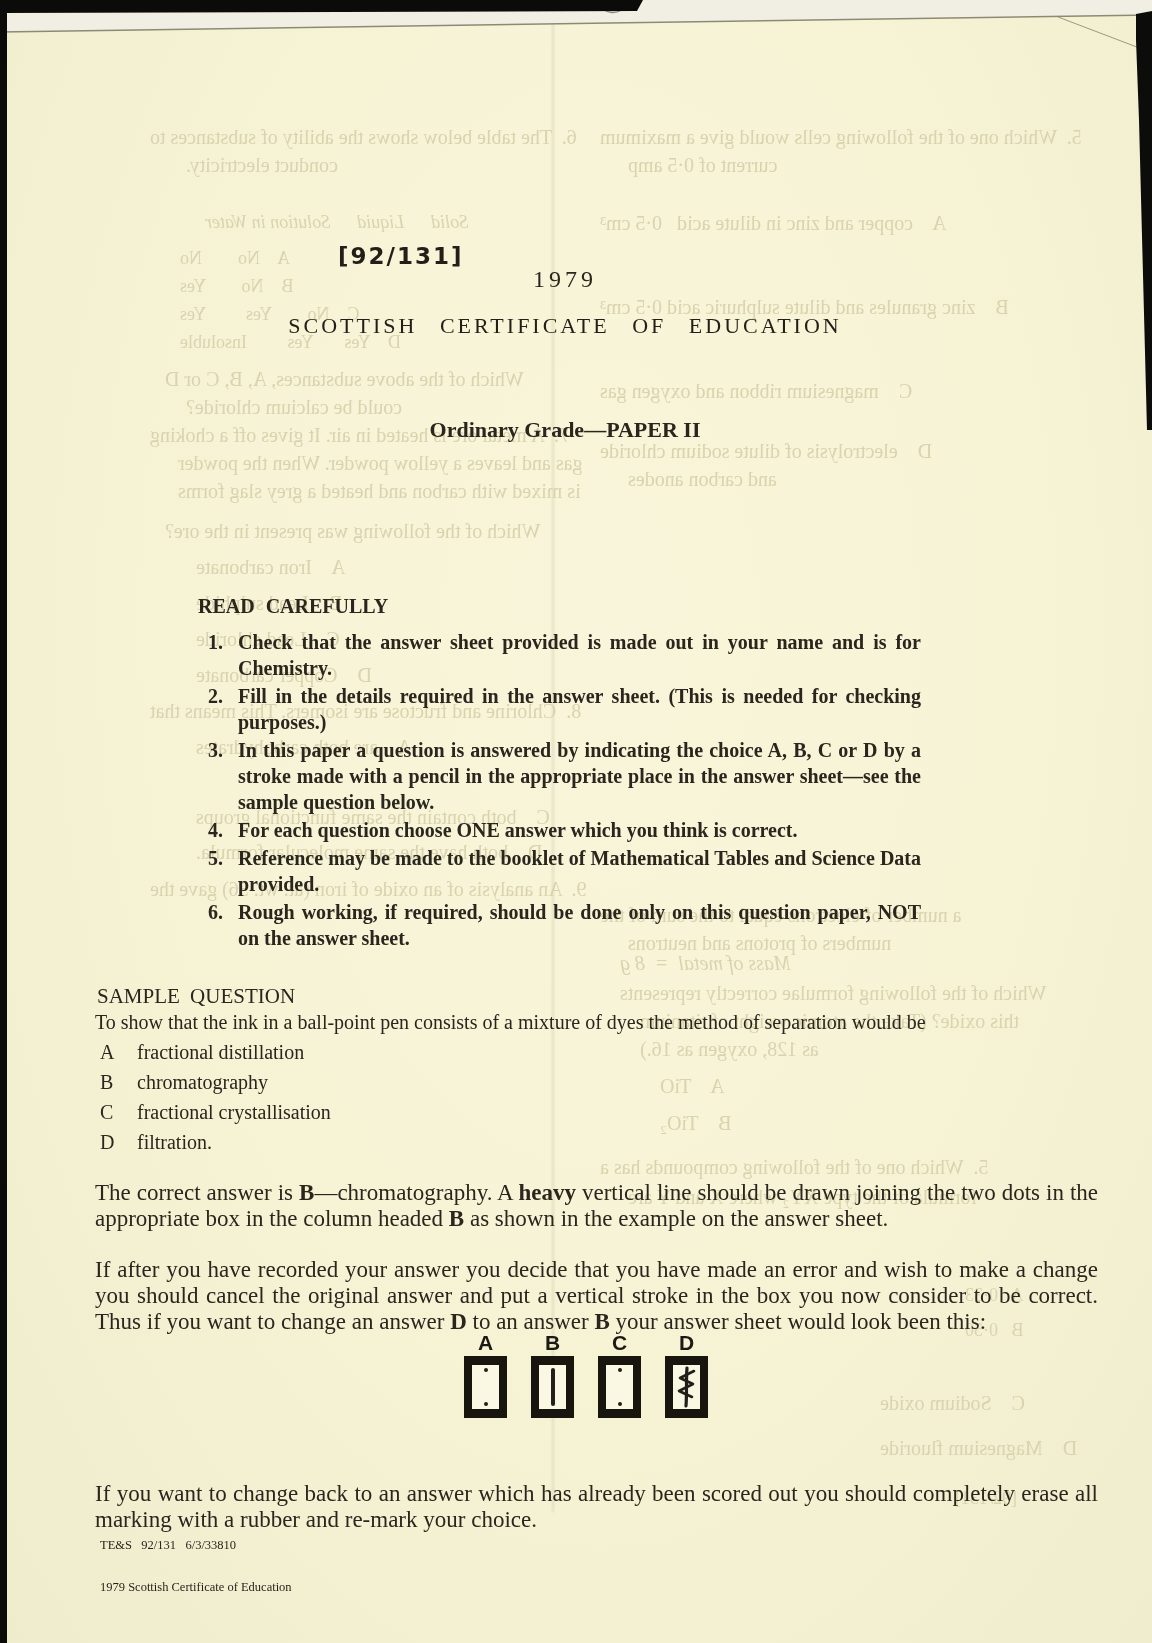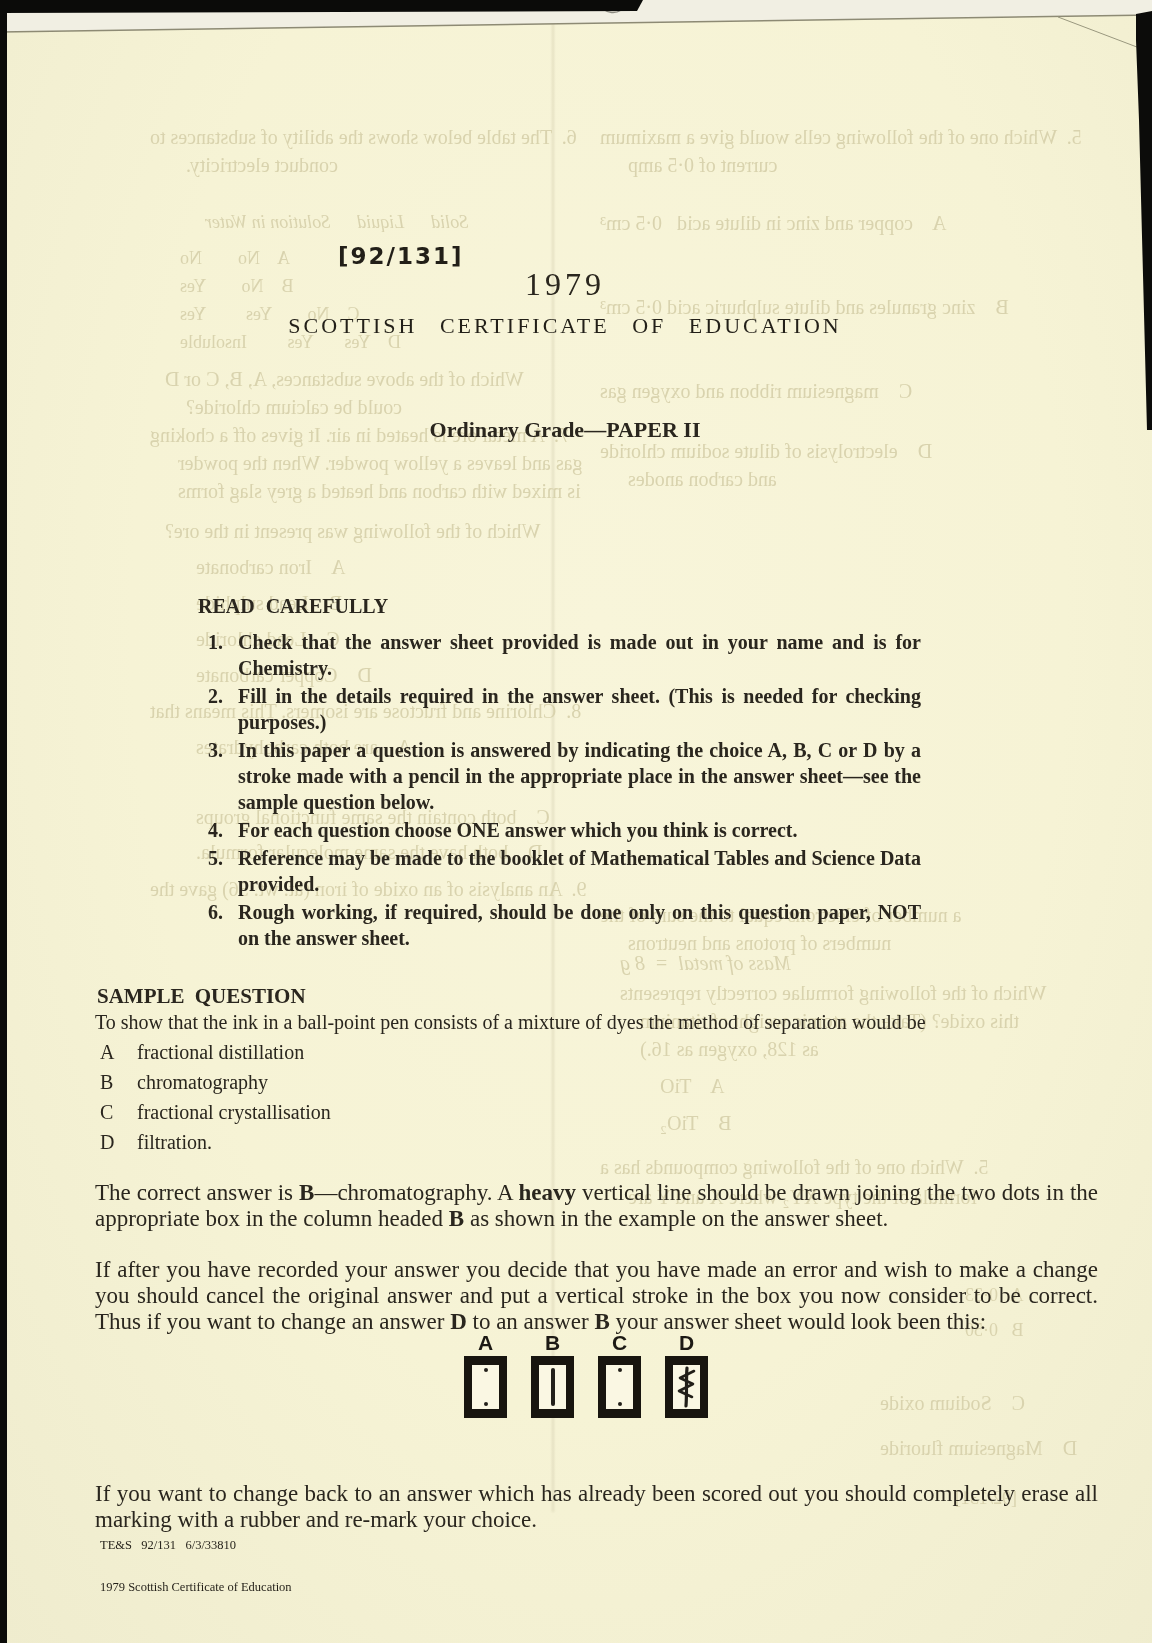--- a/index.html
+++ b/index.html
@@ -13,32 +13,32 @@
   
   .ghost{position:absolute;white-space:pre;transform:scaleX(-1);color:#d9d3ae;
          font-size:20px;filter:blur(.45px);z-index:2;font-family:"Liberation Serif",serif;}
   .g-i{font-style:italic;}
   .g-sm{font-size:18px;}
   
   .content{position:absolute;left:0;top:0;width:1152px;height:1643px;z-index:10;}
   .hdr{position:absolute;left:60px;width:1010px;text-align:center;}
   .code{position:absolute;left:338px;top:243px;font-family:"DejaVu Sans",sans-serif;
         font-weight:bold;font-size:23px;letter-spacing:2px;color:#221f18;}
-  .year{top:266px;font-size:32px;letter-spacing:4px;}
+  .year{top:266px;font-size:24px;letter-spacing:4px;}
   .board{top:313px;font-size:22px;letter-spacing:3px;word-spacing:14px;color:#221f18;}
   .subject{top:350px;font-family:"DejaVu Sans",sans-serif;font-weight:bold;
            font-size:42px;letter-spacing:8px;color:#17140e;}
   .grade{top:417px;font-size:22px;font-weight:bold;}
   .datetime{top:451px;font-size:20.5px;font-weight:bold;}
   .readc{position:absolute;left:198px;top:595px;font-size:20px;font-weight:bold;word-spacing:6px;text-align:center;}
   .instr{position:absolute;left:208px;top:629px;width:713px;font-size:20px;font-weight:bold;line-height:26px;}
   .instr-row{display:flex;margin-bottom:2px;}
   .instr-num{width:30px;flex-shrink:0;}
   .instr-txt{flex:1;text-align:justify;}
-  .sampleh{position:absolute;left:97px;top:984px;font-size:21px;font-weight:bold;word-spacing:5px;}
+  .sampleh{position:absolute;left:97px;top:984px;font-size:21px;font-weight:normal;word-spacing:5px;}
   .qline{position:absolute;left:95px;top:1011px;width:1003px;font-size:20px;}
   .opt{position:absolute;left:100px;font-size:20px;}
   .opt .l{display:inline-block;width:37px;}
   .para{position:absolute;left:95px;width:1003px;font-size:23px;line-height:26px;text-align:justify;}
   .p1{top:1157px;} .p2{top:1234px;} .p3{top:1458px;}
   .abox-label{position:absolute;width:43px;text-align:center;top:1331px;
               font-family:"Liberation Sans",sans-serif;font-weight:bold;font-size:21px;color:#1c1914;}
   .abox{position:absolute;top:1356px;width:43px;height:62px;background:#18150f;}
   .abox .inner{position:absolute;left:8px;right:8px;top:9px;bottom:9px;background:#faf7e3;}
   .dot{position:absolute;left:50%;margin-left:-2px;width:4px;height:4px;border-radius:50%;background:#23201a;}

